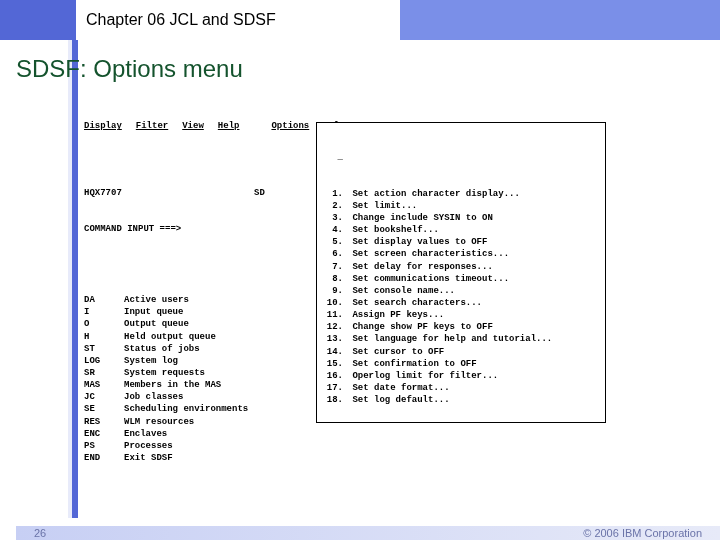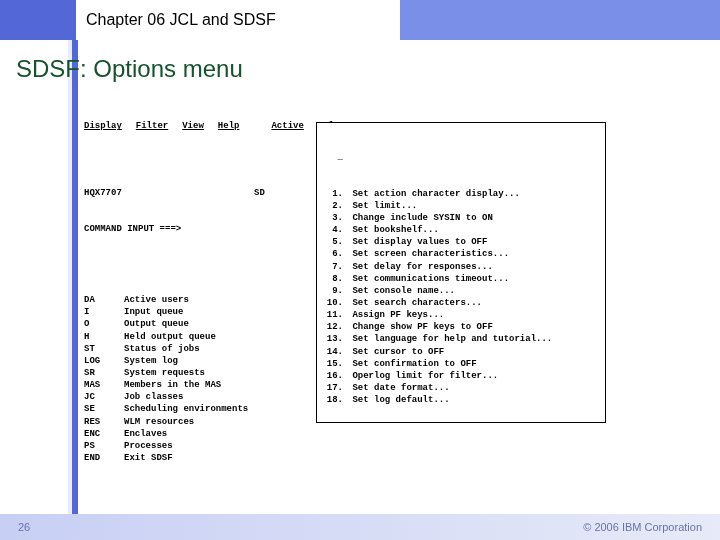--- a/index.html
+++ b/index.html
@@ -88,23 +88,23 @@
     bottom: 40px;
     font-family: "Courier New", monospace;
     font-size: 9px;
     font-weight: bold;
     white-space: pre;
     line-height: 1.3;
   }
   .footer {
     position: absolute;
     bottom: 0;
-    left: 0;
+    left: 16px;
     right: 0;
-    height: 26px;
+    height: 14px;
     background: linear-gradient(to right, #c7cff4, #e7eaf8);
     display: flex;
     align-items: center;
     font-size: 11px;
     color: #6a73a8;
     margin-top: 28px;
   }
   .footer .pg { margin-left: 18px; }
   .footer .cp { margin-left: auto; margin-right: 18px; }
 </style>
@@ -112,21 +112,21 @@
 <body>
 
 <div class="topband">
   <div class="chapter">Chapter 06 JCL and SDSF</div>
 </div>
 <div class="sidebar"></div>
 
 <div class="title">SDSF: Options menu</div>
 
 <div class="terminal">
-  <div class="menubar" id="menubar"><span>Display</span><span>Filter</span><span>View</span><span>Help</span><span style="margin-left: 18px;">Active</span><span>Help</span></div>
+  <div class="menubar" id="menubar"><span>Display</span><span>Filter</span><span>View</span><span>Help</span><span style="margin-left: 18px;">Options</span><span>Help</span></div>
   <div style="height:6px"></div>
   <div class="row">
     <span class="col1">HQX7707</span>
     <span style="width:130px"></span>
     <span>SD</span>
   </div>
   <div>COMMAND INPUT ===&gt;</div>
   <div style="height:6px"></div>
   <div class="cmds" id="cmds"><div class="row"><span class="col1">DA</span><span class="col2">Active users</span></div><div class="row"><span class="col1">I</span><span class="col2">Input queue</span></div><div class="row"><span class="col1">O</span><span class="col2">Output queue</span></div><div class="row"><span class="col1">H</span><span class="col2">Held output queue</span></div><div class="row"><span class="col1">ST</span><span class="col2">Status of jobs</span></div><div class="row"><span class="col1"></span><span class="col2"></span></div><div class="row"><span class="col1">LOG</span><span class="col2">System log</span></div><div class="row"><span class="col1">SR</span><span class="col2">System requests</span></div><div class="row"><span class="col1">MAS</span><span class="col2">Members in the MAS</span></div><div class="row"><span class="col1">JC</span><span class="col2">Job classes</span></div><div class="row"><span class="col1">SE</span><span class="col2">Scheduling environments</span></div><div class="row"><span class="col1">RES</span><span class="col2">WLM resources</span></div><div class="row"><span class="col1">ENC</span><span class="col2">Enclaves</span></div><div class="row"><span class="col1">PS</span><span class="col2">Processes</span></div><div class="row"><span class="col1"></span><span class="col2"></span></div><div class="row"><span class="col1">END</span><span class="col2">Exit SDSF</span></div></div>
 </div>

